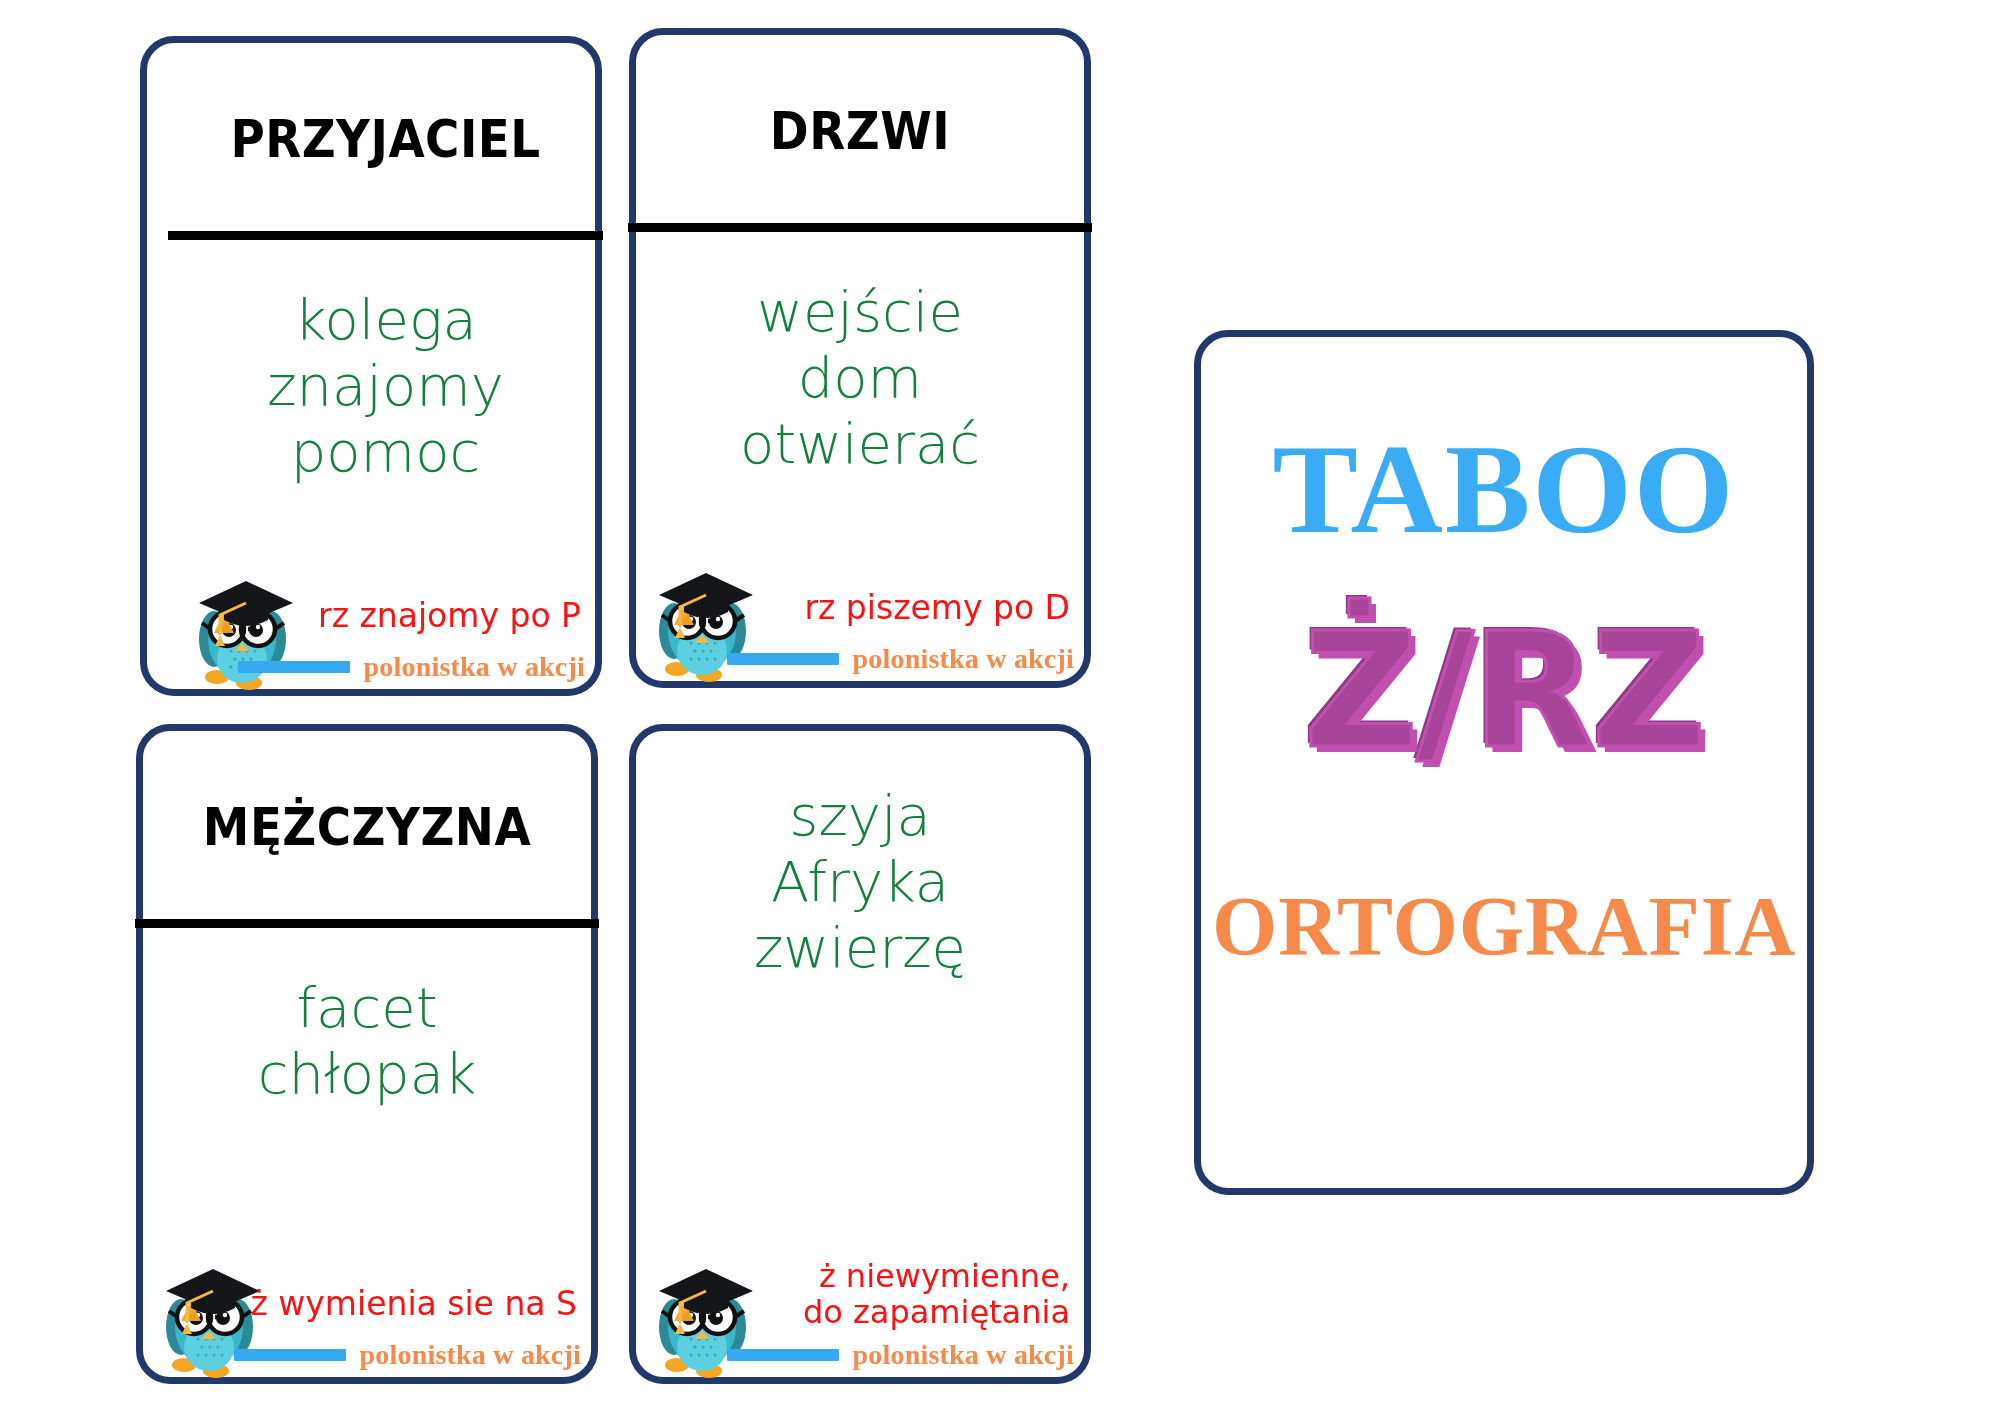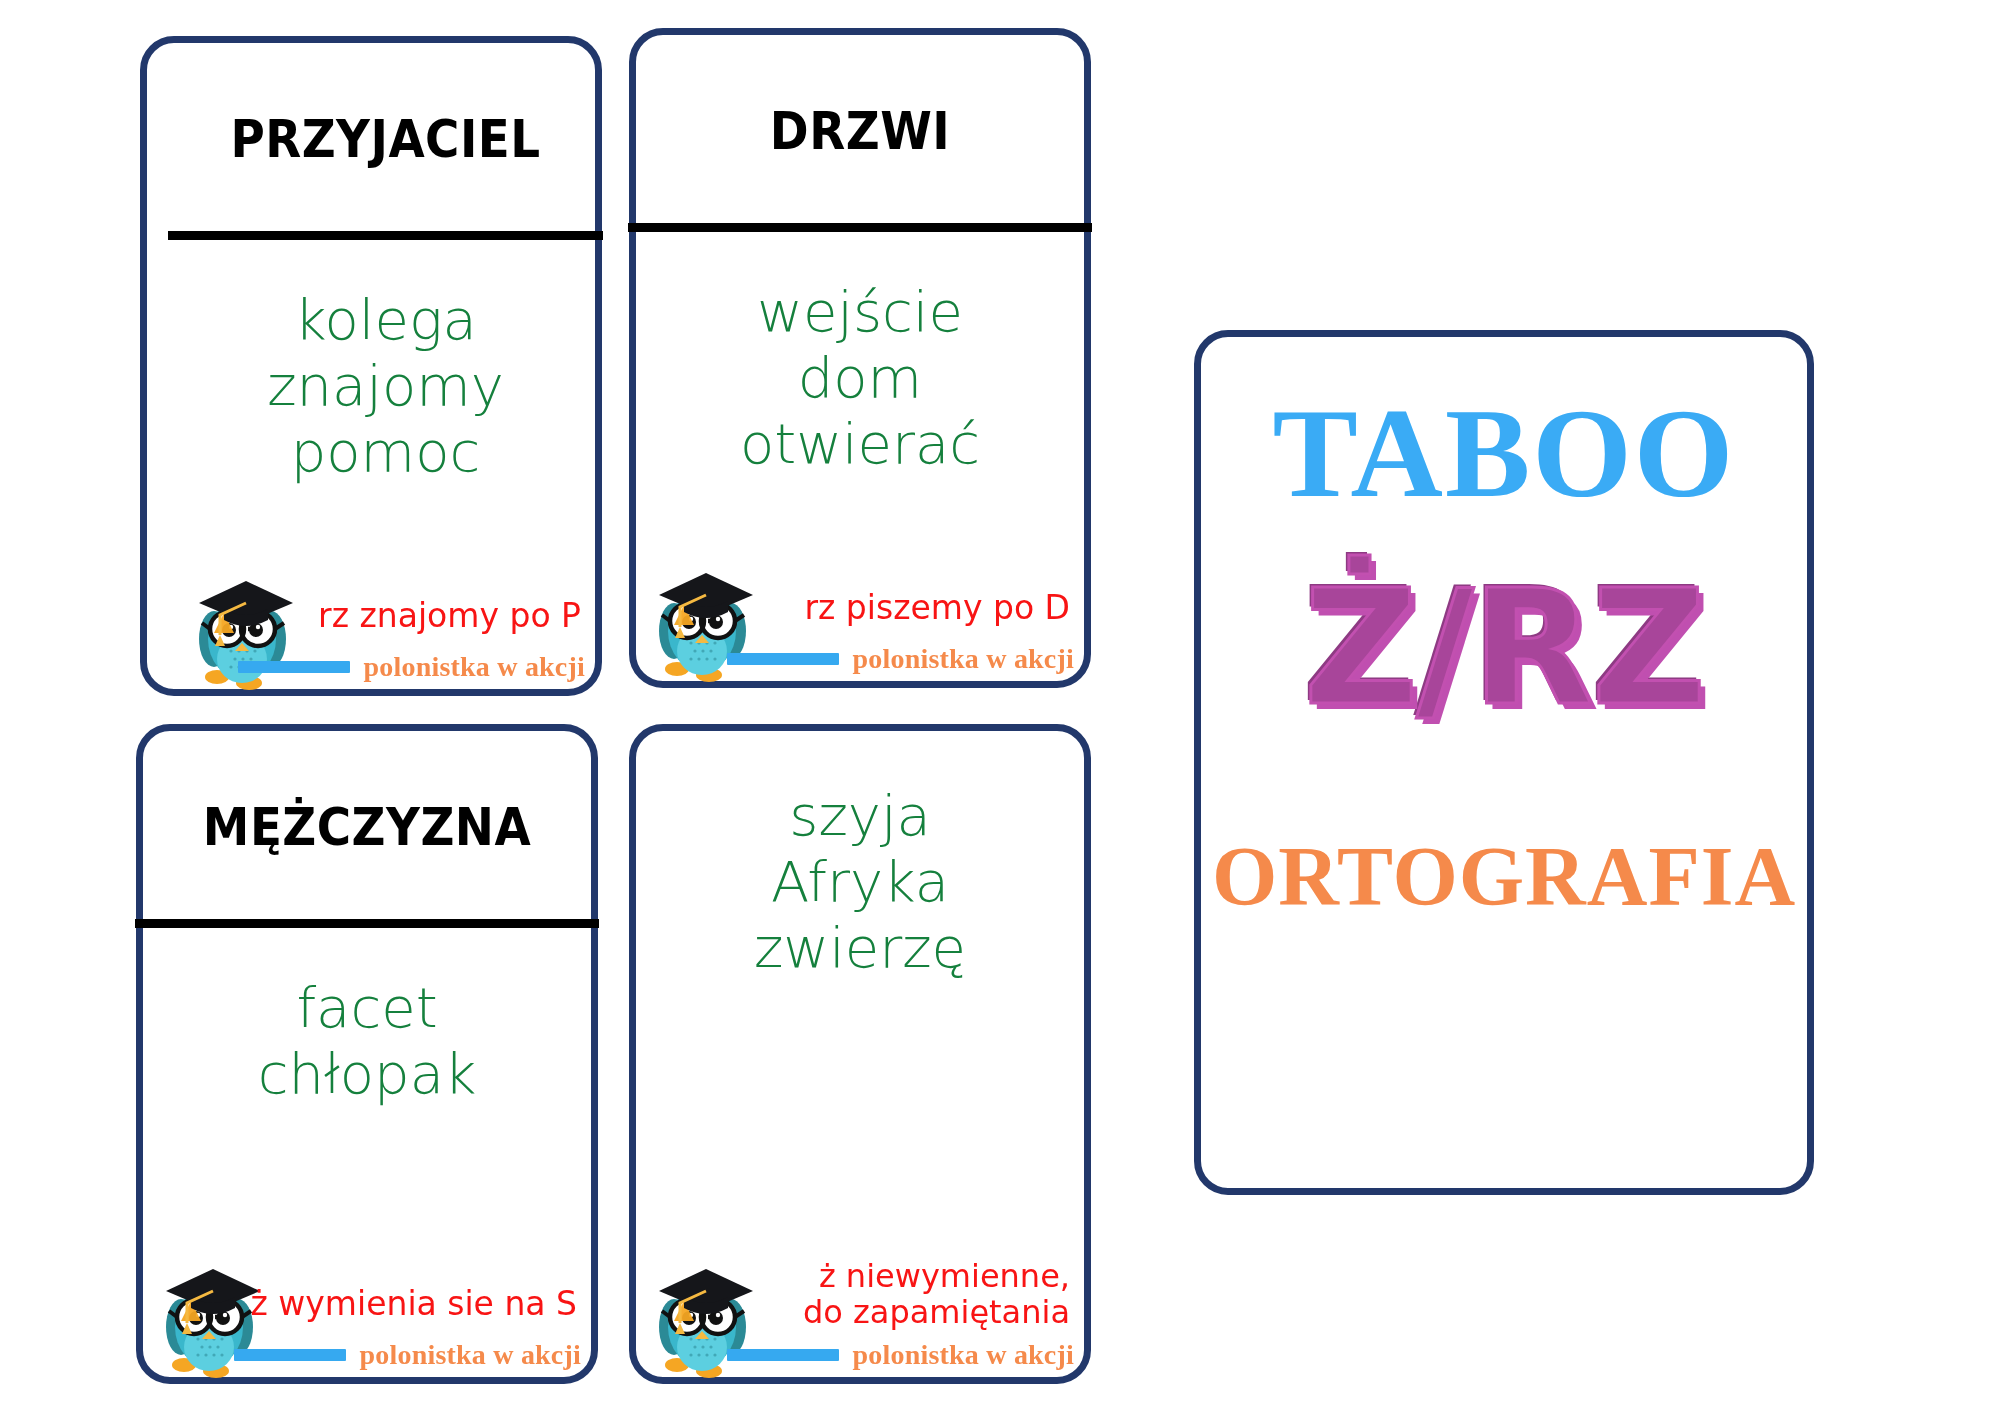--- a/index.html
+++ b/index.html
@@ -126,22 +126,23 @@
     letter-spacing: 0.2px;
     white-space: nowrap;
   }
 
   
   .cover-card {
     display: flex;
     flex-direction: column;
     align-items: center;
     justify-content: flex-start;
-    padding-top: 52px;
+    padding-top: 88px;
     box-sizing: border-box;
+    gap: 7px;
   }
   .cover-taboo {
     font-family: "Liberation Serif", "DejaVu Serif", serif;
     font-weight: bold;
     font-size: 128px;
     line-height: 1;
     color: #3aabf5;
     letter-spacing: 2px;
   }
   .cover-zrz {

